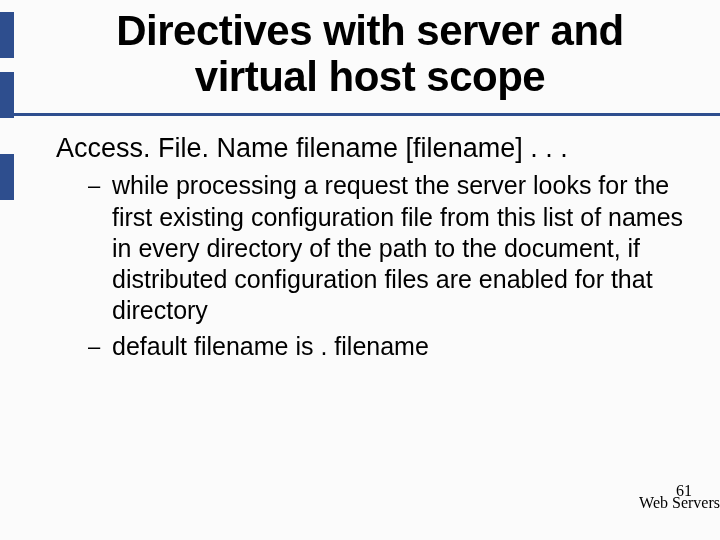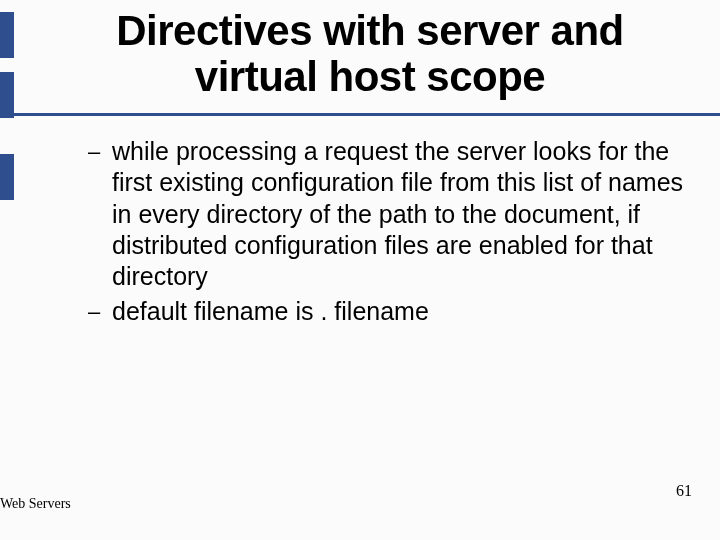--- a/index.html
+++ b/index.html
@@ -79,22 +79,22 @@
     position: absolute;
     left: -24px;
     top: 2px;
     font-size: 22px;
   }
   .footer-center {
     position: absolute;
     left: 0;
     width: 720px;
     bottom: 28px;
-    text-align: left;
-    font-size: 14px;
+    text-align: right;
+    font-size: 16px;
     color: #000;
     font-family: "Times New Roman", Times, serif;
   }
   .footer-right {
     position: absolute;
     right: 28px;
     bottom: 40px;
     font-size: 16px;
     color: #000;
     font-family: "Times New Roman", Times, serif;
@@ -111,20 +111,21 @@
     <div class="marker" style="top:154px"></div>
   </div>
 
   <div class="title-wrap">
     <div class="title">Directives with server and virtual host scope</div>
   </div>
 
   <div class="title-underline"></div>
 
   <div class="body">
+    <div class="lvl1">Access. File. Name filename [filename] . . .</div>
     <div class="sublist">
       <div class="sub-item">
         <span class="dash">–</span>
         <span>while processing a request the server looks for the first existing configuration file from this list of names in every directory of the path to the document, if distributed configuration files are enabled for that directory</span>
       </div>
       <div class="sub-item">
         <span class="dash">–</span>
         <span>default filename is . filename</span>
       </div>
     </div>

